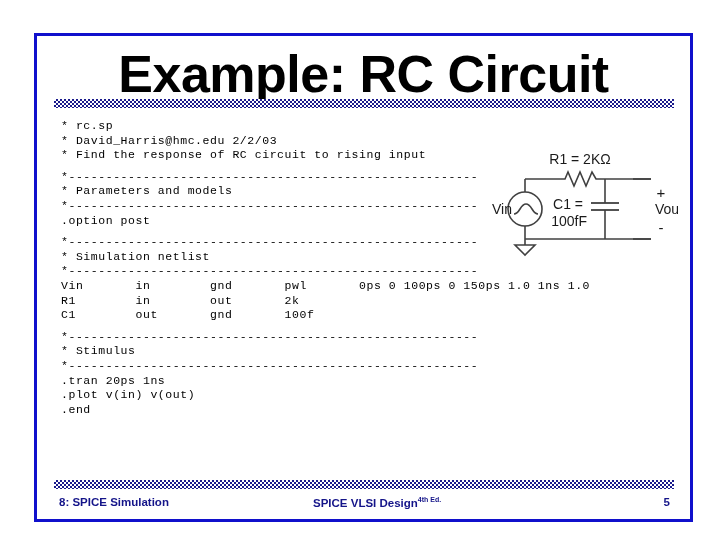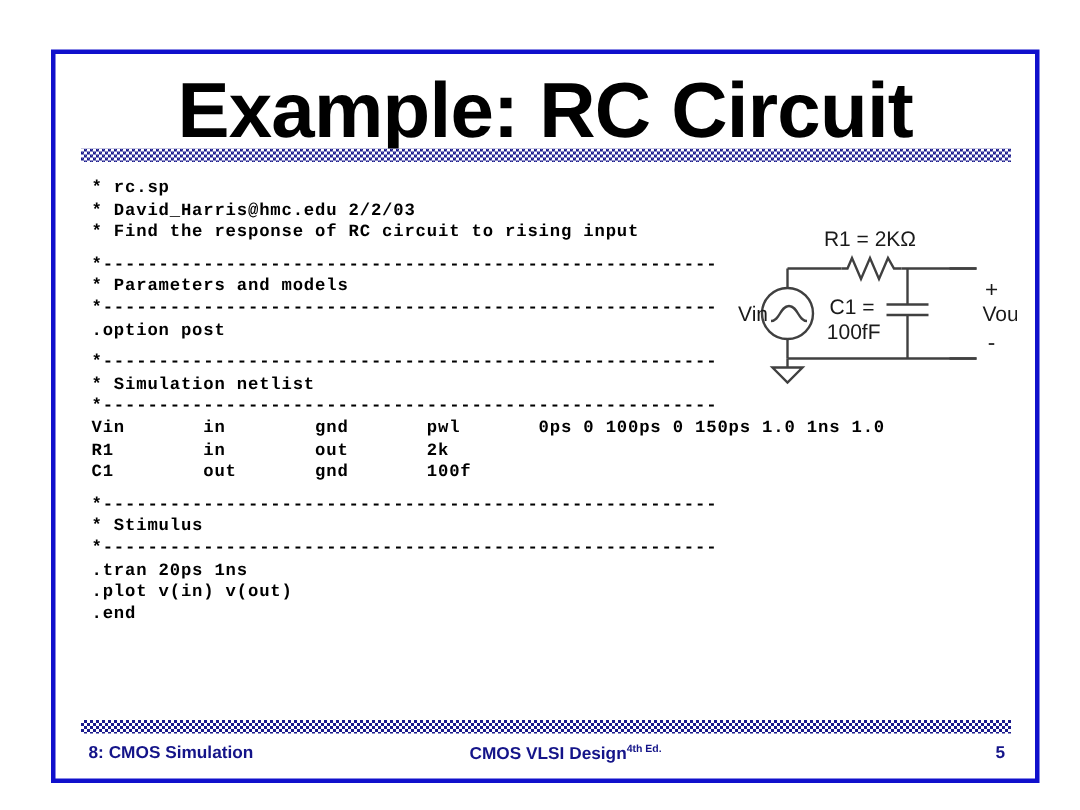--- a/index.html
+++ b/index.html
@@ -65,21 +65,21 @@
     width: 620px;
     height: 9px;
   }
 
   
   #code-block {
     position: absolute;
     left: 24px;
     top: 83px;
     font-family: "Liberation Mono", "DejaVu Sans Mono", monospace;
-    font-weight: bold;
+    font-weight: normal;
     font-size: 11.5px;
     line-height: 14.6px;
     color: #000000;
     white-space: pre;
     letter-spacing: 0.55px;
   }
   #code-block .blank {
     display: block;
     height: 7px;
   }
@@ -184,18 +184,18 @@
       <text id="svg-cap-label-2" x="104" y="85" font-family="Liberation Sans, sans-serif" font-size="14" fill="#1a1a1a" text-anchor="end">100fF</text>
       <text id="svg-vout-label" x="172" y="73" font-family="Liberation Sans, sans-serif" font-size="14" fill="#1a1a1a" text-anchor="start">Vout</text>
       <text id="svg-plus-label" x="178" y="57" font-family="Liberation Sans, sans-serif" font-size="15" fill="#1a1a1a" text-anchor="middle">+</text>
       <text id="svg-minus-label" x="178" y="92" font-family="Liberation Sans, sans-serif" font-size="15" fill="#1a1a1a" text-anchor="middle">-</text>
     </svg>
   </div>
 
   <div id="divider-bottom" class="checker-bar"></div>
 
   <div id="footer">
-    <span id="footer-section">8: CMOS Simulation</span>
-    <span id="footer-center"><span>CMOS VLSI Design</span><span id="footer-edition">4th Ed.</span></span>
+    <span id="footer-section">8: SPICE Simulation</span>
+    <span id="footer-center"><span>SPICE VLSI Design</span><span id="footer-edition">4th Ed.</span></span>
     <span id="footer-page">5</span>
   </div>
 
 </div>
 
 </body></html>

